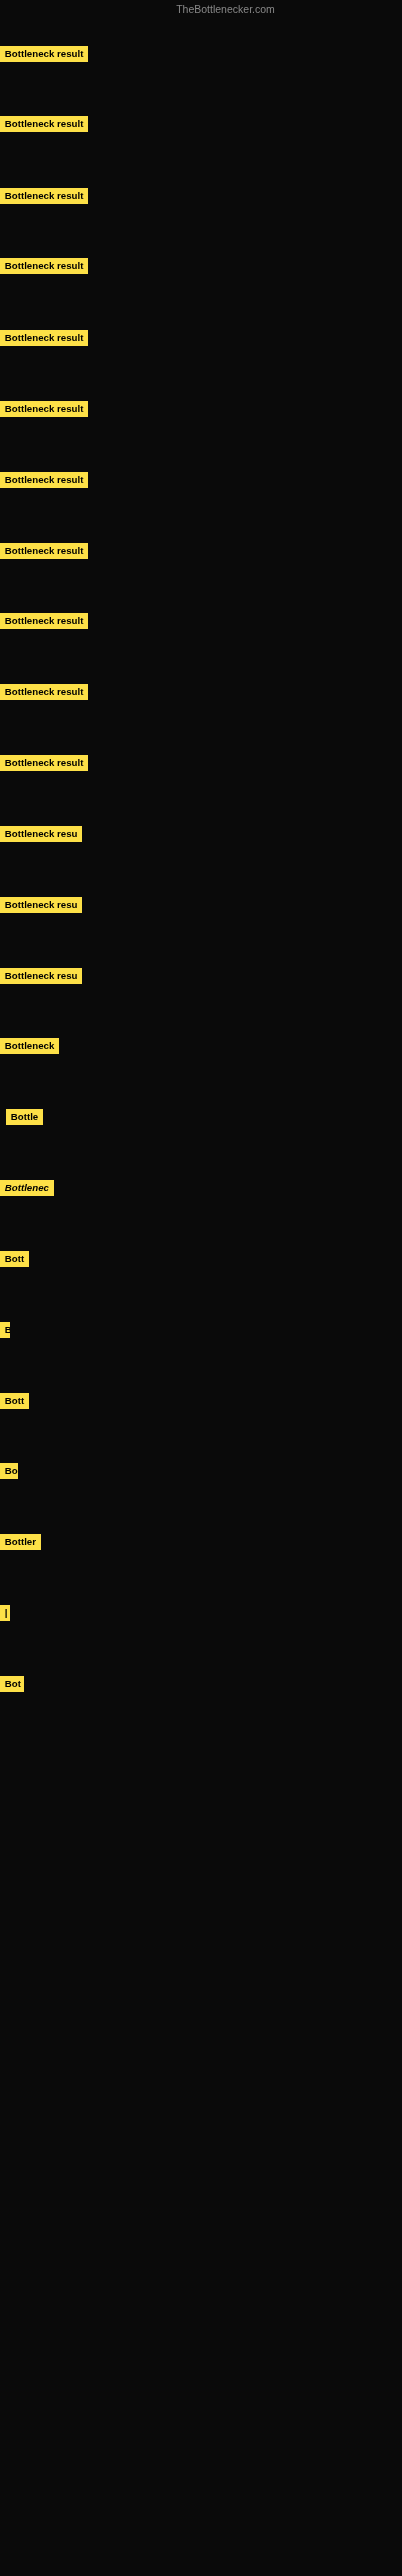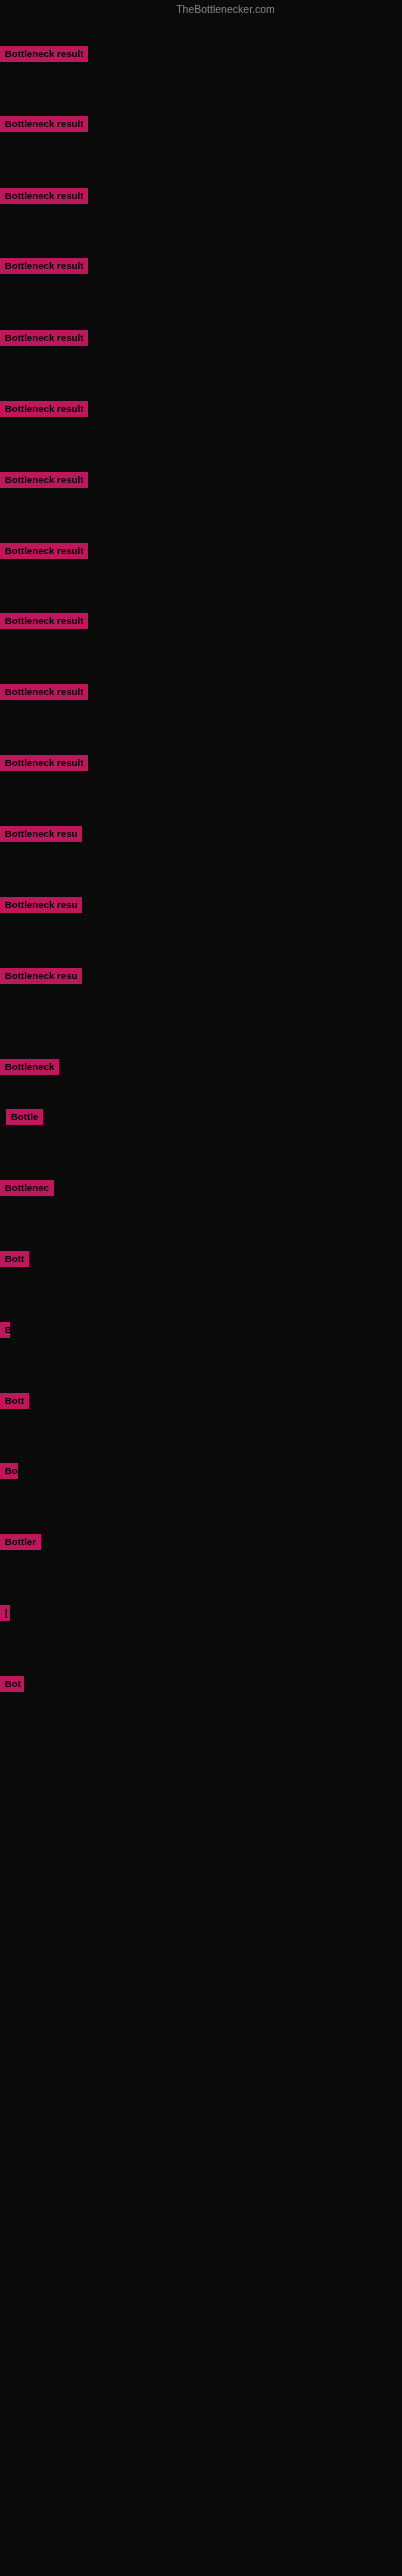--- a/index.html
+++ b/index.html
@@ -11,21 +11,21 @@
       position: relative;
     }
     .site-title {
       text-align: center;
       padding: 3.2px 8px;
       color: #888;
       font-size: 10.5px;
       margin-left: 48px;
     }
     .bottleneck-badge {
-      background-color: #be185d;
+      background-color: #fde047;
       color: #000;
       font-size: 9.7px;
       font-weight: bold;
       padding: 2.4px 4.8px;
       display: inline-block;
       white-space: nowrap;
       overflow: hidden;
     }
     .row {
       position: absolute;
@@ -45,23 +45,23 @@
     <div class="row" style="top: 330px;"><span class="bottleneck-badge" style="max-width: 124px;">Bottleneck result</span></div>
     <div class="row" style="top: 401px;"><span class="bottleneck-badge" style="max-width: 122px;">Bottleneck result</span></div>
     <div class="row" style="top: 472px;"><span class="bottleneck-badge" style="max-width: 122px;">Bottleneck result</span></div>
     <div class="row" style="top: 543px;"><span class="bottleneck-badge" style="max-width: 122px;">Bottleneck result</span></div>
     <div class="row" style="top: 613px;"><span class="bottleneck-badge" style="max-width: 120px;">Bottleneck result</span></div>
     <div class="row" style="top: 684px;"><span class="bottleneck-badge" style="max-width: 118px;">Bottleneck result</span></div>
     <div class="row" style="top: 755px;"><span class="bottleneck-badge" style="max-width: 117px;">Bottleneck result</span></div>
     <div class="row" style="top: 826px;"><span class="bottleneck-badge" style="max-width: 109px;">Bottleneck resu</span></div>
     <div class="row" style="top: 897px;"><span class="bottleneck-badge" style="max-width: 106px;">Bottleneck resu</span></div>
     <div class="row" style="top: 968px;"><span class="bottleneck-badge" style="max-width: 103px;">Bottleneck resu</span></div>
-    <div class="row" style="top: 1038px;"><span class="bottleneck-badge" style="max-width: 72px; margin-top: 21px;">Bottleneck</span></div>
+    <div class="row" style="top: 1038px;"><span class="bottleneck-badge" style="max-width: 72px;">Bottleneck</span></div>
     <div class="row" style="top: 1109px; padding-left: 6px;"><span class="bottleneck-badge" style="max-width: 42px;">Bottle</span></div>
-    <div class="row" style="top: 1180px;"><span class="bottleneck-badge" style="max-width: 63px;">Bottlenec</span></div>
+    <div class="row" style="top: 1180px;"><span class="bottleneck-badge" style="max-width: 63px; font-style: italic;">Bottlenec</span></div>
     <div class="row" style="top: 1251px;"><span class="bottleneck-badge" style="max-width: 31px;">Bott</span></div>
     <div class="row" style="top: 1322px;"><span class="bottleneck-badge" style="max-width: 9.7px;">B</span></div>
     <div class="row" style="top: 1393px;"><span class="bottleneck-badge" style="max-width: 31px;">Bott</span></div>
     <div class="row" style="top: 1463px;"><span class="bottleneck-badge" style="max-width: 17.7px;">Bo</span></div>
     <div class="row" style="top: 1534px;"><span class="bottleneck-badge" style="max-width: 47px;">Bottler</span></div>
     <div class="row" style="top: 1605px;"><span class="bottleneck-badge" style="max-width: 4.8px;">|</span></div>
     <div class="row" style="top: 1676px;"><span class="bottleneck-badge" style="max-width: 24px; text-align: center;">Bot</span></div>
   </div>
 
 

